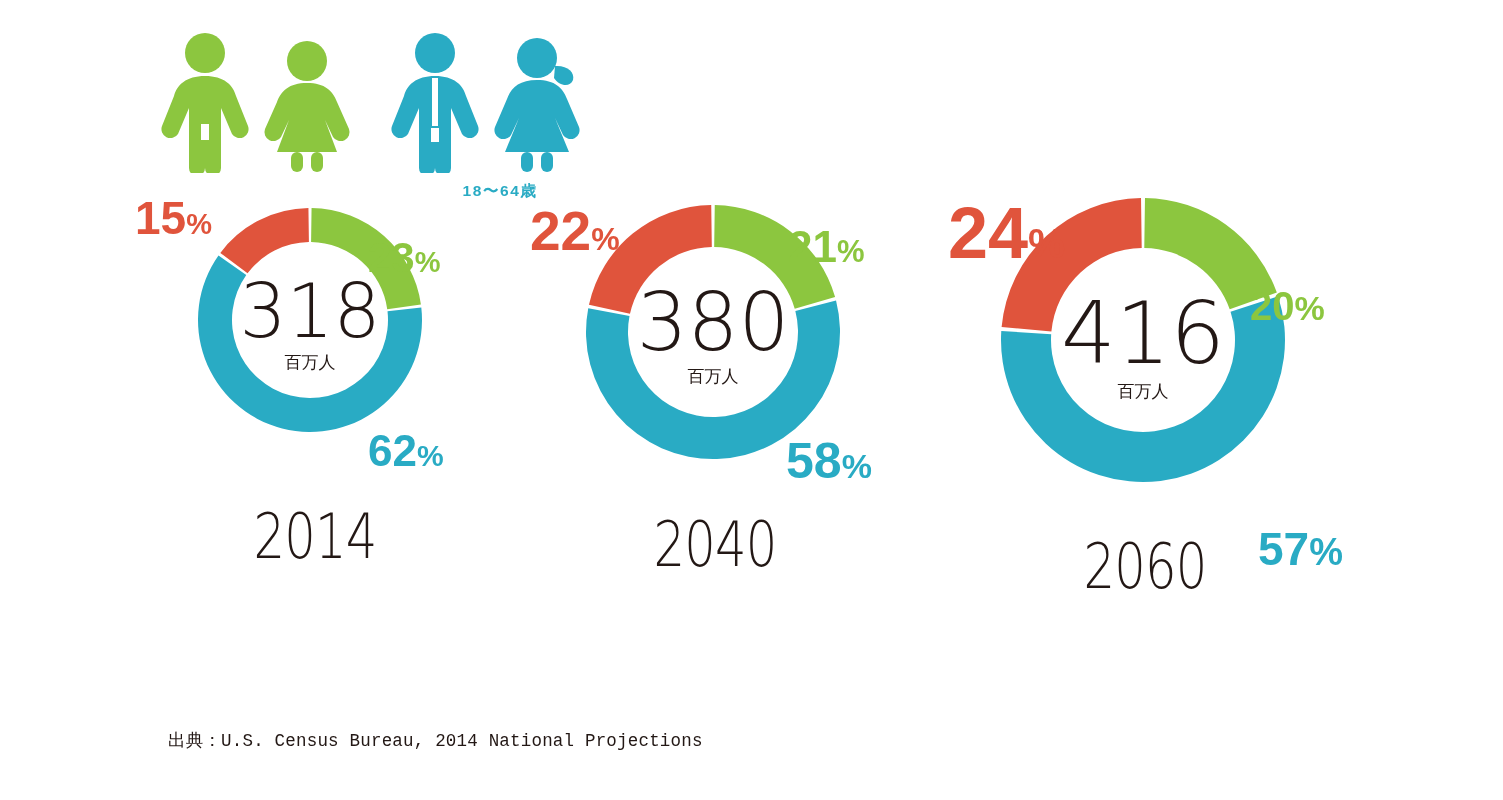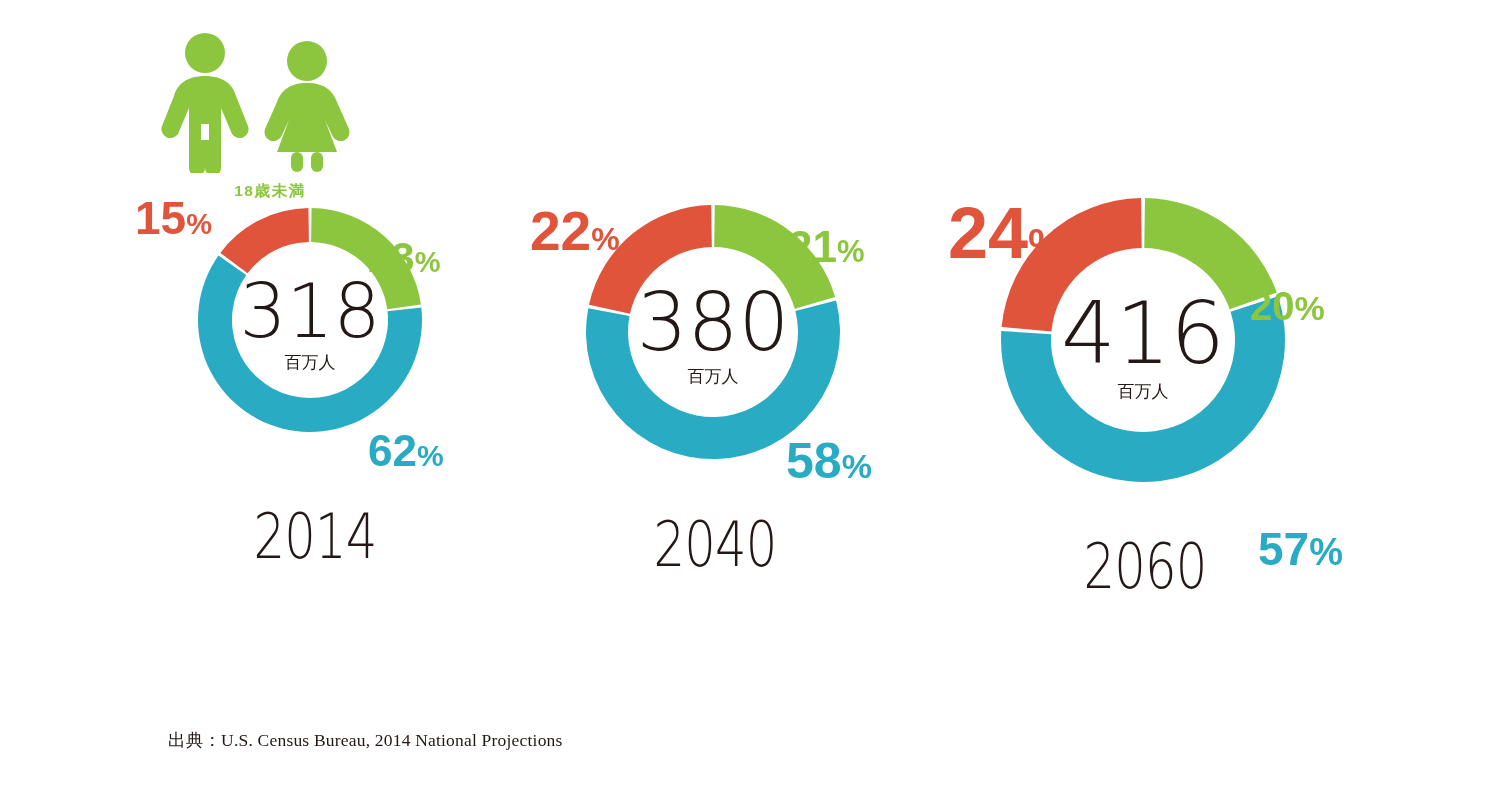--- a/index.html
+++ b/index.html
@@ -98,21 +98,21 @@
     white-space: nowrap;
   }
 
   
   #source {
     position: absolute;
     left: 168px;
     top: 728px;
     font-size: 17.5px;
     color: #231815;
-    font-family: Liberation Serif, serif;
+    font-family: Liberation Mono, monospace;
     letter-spacing: 0.2px;
     white-space: nowrap;
   }
 </style>
 </head>
 <body>
 
 <div id="legend">
 
   <div class="legend-group" id="legend-group-0">
@@ -120,23 +120,38 @@
 
       <circle cx="50" cy="25" r="20" fill="#8CC63F"></circle>
       <path d="M50 48 C31 48 22 57 19 68 L7 98 a9 9 0 0 0 16 8 L34 80 L34 140 a8 8 0 0 0 16 0 L50 104 L50 140 a8 8 0 0 0 16 0 L66 80 L77 106 a9 9 0 0 0 16 -8 L81 68 C78 57 69 48 50 48 Z" fill="#8CC63F"></path>
       <rect x="46" y="96" width="8" height="16" fill="#ffffff"></rect>
 
       <circle cx="152" cy="33" r="20" fill="#8CC63F"></circle>
       <path d="M152 55 C134 55 126 63 122 74 L110 101 a9 9 0 0 0 16 8 L134 92 L122 124 L182 124 L170 92 L178 109 a9 9 0 0 0 16 -8 L182 74 C178 63 170 55 152 55 Z" fill="#8CC63F"></path>
       <rect x="136" y="124" width="12" height="20" rx="6" fill="#8CC63F"></rect>
       <rect x="156" y="124" width="12" height="20" rx="6" fill="#8CC63F"></rect>
     </svg>
-    <span class="legend-label" style="color:#8CC63F">18歳未満</span>
-  </div>
-
+  </div>
+
+  <div class="legend-group" id="legend-group-1">
+    <svg class="figures" viewBox="0 0 230 145">
+
+      <circle cx="50" cy="25" r="20" fill="#29ABC4"></circle>
+      <path d="M50 48 C31 48 22 57 19 68 L7 98 a9 9 0 0 0 16 8 L34 80 L34 140 a8 8 0 0 0 16 0 L50 104 L50 140 a8 8 0 0 0 16 0 L66 80 L77 106 a9 9 0 0 0 16 -8 L81 68 C78 57 69 48 50 48 Z" fill="#29ABC4"></path>
+      <rect x="47" y="50" width="6" height="48" fill="#ffffff"></rect>
+      <rect x="46" y="100" width="8" height="14" fill="#ffffff"></rect>
+
+      <circle cx="152" cy="30" r="20" fill="#29ABC4"></circle>
+      <path d="M170 38 C182 37 190 44 188 52 C185 60 174 58 169 50 Z" fill="#29ABC4"></path>
+      <path d="M152 52 C134 52 126 60 122 71 L110 99 a9 9 0 0 0 16 8 L134 90 L120 124 L184 124 L170 90 L178 107 a9 9 0 0 0 16 -8 L182 71 C178 60 170 52 152 52 Z" fill="#29ABC4"></path>
+      <rect x="136" y="124" width="12" height="20" rx="6" fill="#29ABC4"></rect>
+      <rect x="156" y="124" width="12" height="20" rx="6" fill="#29ABC4"></rect>
+    </svg>
+    <span class="legend-label" style="color:#29ABC4">18〜64歳</span>
+  </div>
 
 </div>
 
 <div id="charts">
 
   <div class="chart-block" id="chart-block-0">
     <svg class="donut-svg" width="390" height="330" viewBox="0 0 390 330">
       <g>
         <path id="c0-green" fill="#8CC63F" d="M 191.56376419798428 28.01091731095792 A 112 112 0 0 1 300.9100236990559 124.41261269247266 L 267.24090936184245 129.1444981251149 A 78 78 0 0 0 191.08905006645332 62.007603127274265 Z"></path>
         <path id="c0-blue" fill="#29ABC4" d="M 301.3020069459868 127.51547959289154 A 112 112 0 1 1 98.4797713864656 75.43958058898318 L 126.26269792985997 95.03827933875614 A 78 78 0 1 0 267.5138976945265 131.3054232879066 Z"></path>

